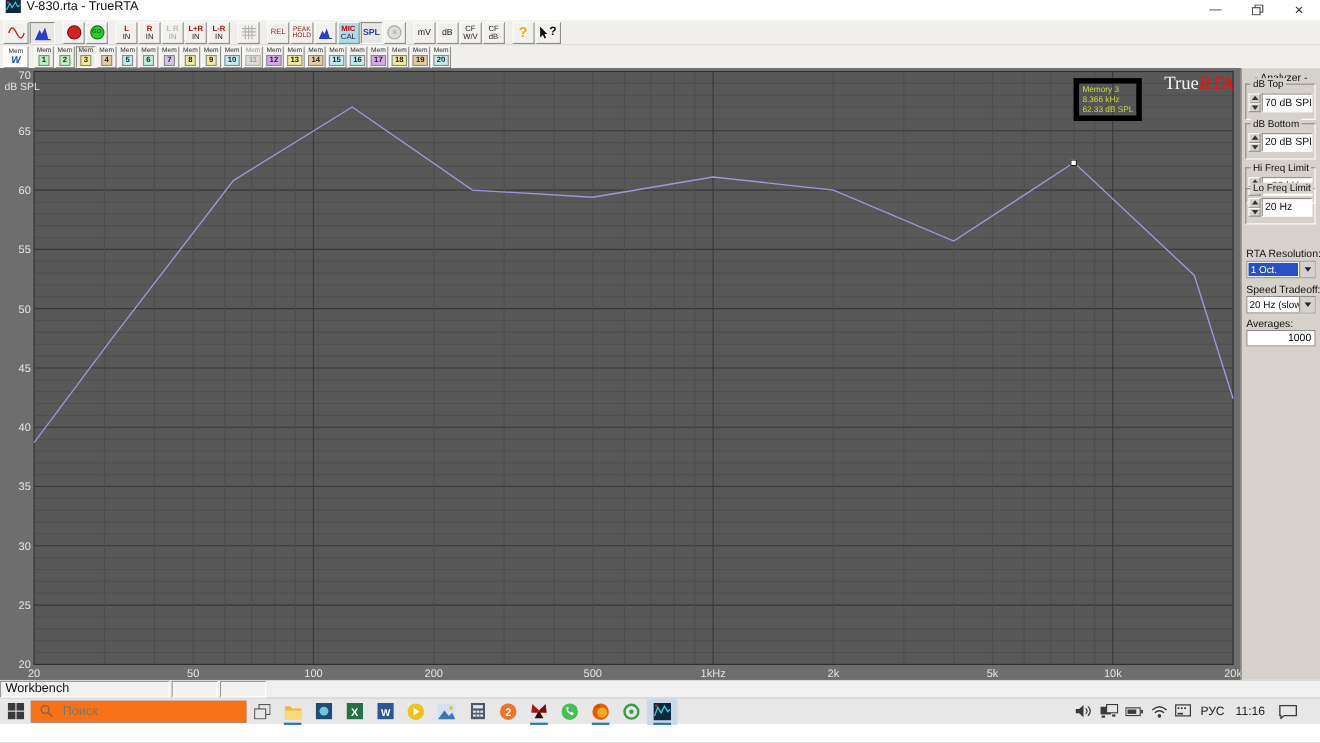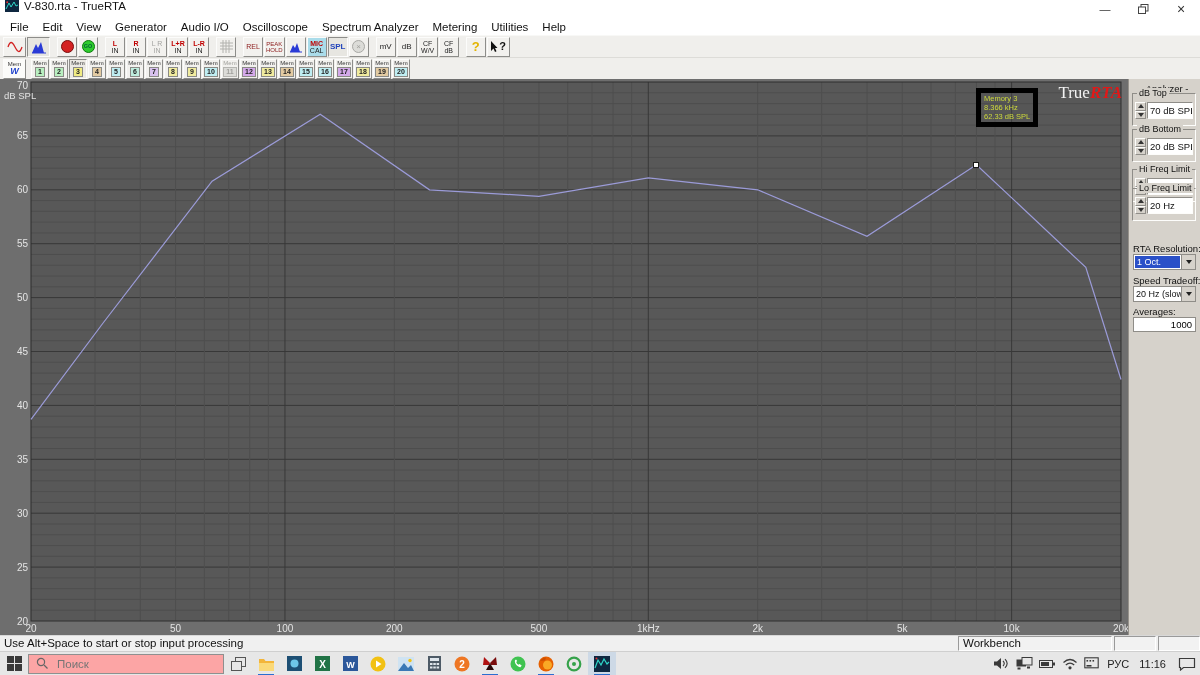--- a/index.html
+++ b/index.html
@@ -80,26 +80,26 @@
 
   
   .statusbar{height:16px;background:#f0f0f0;display:flex;align-items:stretch;font-size:11.5px;color:#111;border-top:1px solid #d8d8d8;}
   .sb-left{flex:1;padding:1px 0 0 4px;white-space:nowrap;}
   .sb-panel{width:154px;border:1px solid;border-color:#9a9a9a #ffffff #ffffff #9a9a9a;padding:0 0 0 4px;background:#f2f2f2;}
   .sb-small{width:42px;border:1px solid;border-color:#9a9a9a #ffffff #ffffff #9a9a9a;margin-left:2px;background:#f2f2f2;}
 
   
   .taskbar{height:24px;background:#e7e7e7;display:flex;align-items:center;border-top:1px solid #cfcfcf;}
   .startbtn{width:28px;height:24px;display:flex;align-items:center;justify-content:center;}
-  .searchbox{width:196px;height:20px;background:#fca5a5;border:1px solid #8f8f8f;display:flex;align-items:center;gap:6px;padding-left:7px;}
+  .searchbox{width:196px;height:20px;background:#f97316;border:1px solid #8f8f8f;display:flex;align-items:center;gap:6px;padding-left:7px;}
   .searchbox input{border:none;outline:none;font-size:11.5px;color:#444;width:140px;font-family:"Liberation Sans",sans-serif;background:transparent;}
   .tapp{position:relative;width:28px;height:24px;display:flex;align-items:center;justify-content:center;}
   .tapp.ind::after{content:"";position:absolute;bottom:0;left:6px;right:6px;height:2px;background:#2a6fd0;}
   .tapp.active{background:#cdd9e6;}
-  .tray{margin-left:auto;display:flex;align-items:center;gap:6px;padding-right:4px;font-size:11px;color:#222;}
+  .tray{margin-left:auto;display:flex;align-items:center;gap:6px;padding-right:20px;font-size:11px;color:#222;}
   .tray .txt{padding:0 2px;}
 </style>
 </head>
 <body>
 
 <div id="window">
 
   <div class="titlebar">
     <svg width="14" height="12">
         <rect width="14" height="12" fill="#0e2740"></rect>
@@ -112,32 +112,20 @@
       <div class="win-btn">
         <svg width="11" height="10">
             <rect x="3" y="0.5" width="7" height="6.5" fill="none" stroke="#444"></rect>
             <rect x="0.5" y="3" width="7" height="6.5" fill="#fff" stroke="#444"></rect>
           </svg>
       </div>
       <div class="win-btn" style="font-size:14px;">×</div>
     </div>
   </div>
 
-  <div class="menubar">
-      <div class="menu-item">File</div>
-      <div class="menu-item">Edit</div>
-      <div class="menu-item">View</div>
-      <div class="menu-item">Generator</div>
-      <div class="menu-item">Audio I/O</div>
-      <div class="menu-item">Oscilloscope</div>
-      <div class="menu-item">Spectrum Analyzer</div>
-      <div class="menu-item">Metering</div>
-      <div class="menu-item">Utilities</div>
-      <div class="menu-item">Help</div>
-    </div>
 
   <div class="toolbar">
     <div class="tb wide">
       <svg width="16" height="14">
           <path d="M1 7 C3 1,5 1,8 7 C11 13,13 13,15 7" stroke="#d22222" stroke-width="1.3" fill="none"></path>
         </svg>
     </div>
     <div class="tb wide pressed">
       <svg width="16" height="14">
           <polygon points="1,13 5,4 7,8 10,2 13,13" fill="#2a3bd6"></polygon>
@@ -492,21 +480,20 @@
         <div class="val">20 Hz (slow)</div>
         <div class="cbtn"></div>
       </div>
 
       <div class="plabel" style="top:227px;">Averages:</div>
       <input class="avgin" style="top: 238px;" value="1000">
     </div>
   </div>
 
   <div class="statusbar">
-    <div class="sb-left">Use Alt+Space to start or stop input processing</div>
     <div class="sb-panel">Workbench</div>
     <div class="sb-small"></div>
     <div class="sb-small"></div>
   </div>
 
   <div class="taskbar">
     <div class="startbtn">
       <svg width="15" height="15">
           <rect x="0" y="0" width="7" height="7" fill="#3a3a3a"></rect>
           <rect x="8" y="0" width="7" height="7" fill="#3a3a3a"></rect>

